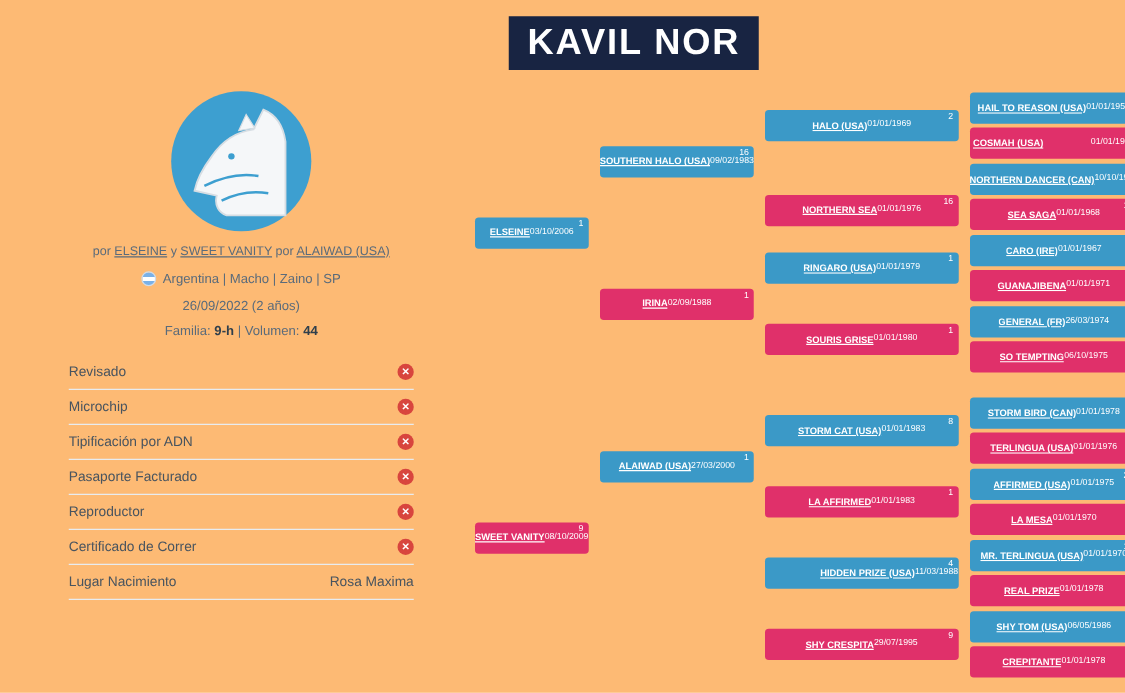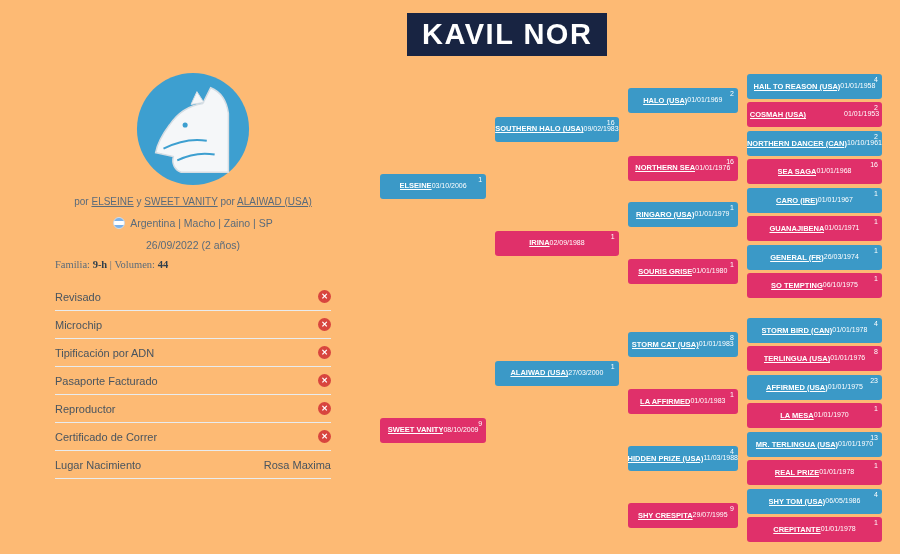--- a/index.html
+++ b/index.html
@@ -11,21 +11,21 @@
 
   .left { position:absolute; left:55px; top:62px; width:276px; }
   .avatar { width:118px; height:118px; margin:8px auto 0; }
   .parentage { margin-top:8px; text-align:center; font-size:10px; color:#5a6b7b; }
   .plink { color:#5a6b7b; text-decoration:underline; cursor:pointer; }
   .origin { margin-top:10px; display:flex; justify-content:center; align-items:center; gap:5px; font-size:10.5px; color:#5a6b7b; }
   .flag { width:12px; height:12px; border-radius:50%; flex:0 0 12px;
           background:linear-gradient(180deg,#7ab1e8 0%,#7ab1e8 34%,#fff 34%,#fff 66%,#7ab1e8 66%,#7ab1e8 100%);
           border:1px solid #cfdcea; }
   .birth { margin-top:10px; text-align:center; font-size:10.5px; color:#5a6b7b; }
-  .family { margin-top:8px; text-align:left; font-size:10.5px; color:#5a6b7b;font-family:Liberation Serif, serif; }
+  .family { margin-top:8px; text-align:center; font-size:10.5px; color:#5a6b7b; }
   .family b { color:#2f3f4c; }
 
   .checklist { margin-top:13px; }
   .check-row { display:flex; justify-content:space-between; align-items:center; height:28px; border-bottom:1px solid #e8ecef; }
   .check-label { font-size:11px; color:#48545f; }
   .check-x { width:13px; height:13px; border-radius:50%; background:#d8453e; color:#fff;
              font-size:8px; line-height:13px; text-align:center; font-weight:700; }
   .check-value { font-size:11px; color:#48545f; }
 
   .tree { position:absolute; left:380px; top:72px; width:502px; height:472px; display:grid;
@@ -167,21 +167,21 @@
       <div class="ped-box male" style="grid-area: 10 / 3 / span 2;">
         <span class="pnum">8</span>
         <a class="pname">STORM CAT (USA)</a>
         <span class="pdate">01/01/1983</span>
       </div>
       <div class="ped-box female" style="grid-area: 12 / 3 / span 2;">
         <span class="pnum">1</span>
         <a class="pname">LA AFFIRMED</a>
         <span class="pdate">01/01/1983</span>
       </div>
-      <div class="ped-box male" style="grid-area: 14 / 3 / span 2;">
+      <div class="ped-box male" style="grid-area: 14 / 3 / span 2; padding-left: 44px;">
         <span class="pnum">4</span>
         <a class="pname">HIDDEN PRIZE (USA)</a>
         <span class="pdate">11/03/1988</span>
       </div>
       <div class="ped-box female" style="grid-area: 16 / 3 / span 2;">
         <span class="pnum">9</span>
         <a class="pname">SHY CRESPITA</a>
         <span class="pdate">29/07/1995</span>
       </div>
       <div class="ped-box male" style="grid-area: 1 / 4 / span 1;">

